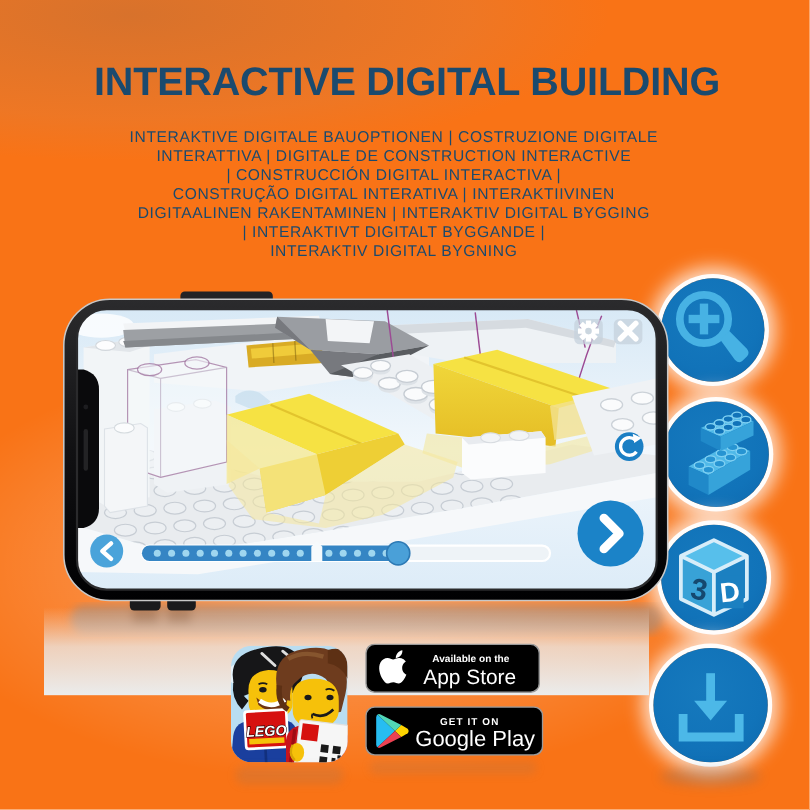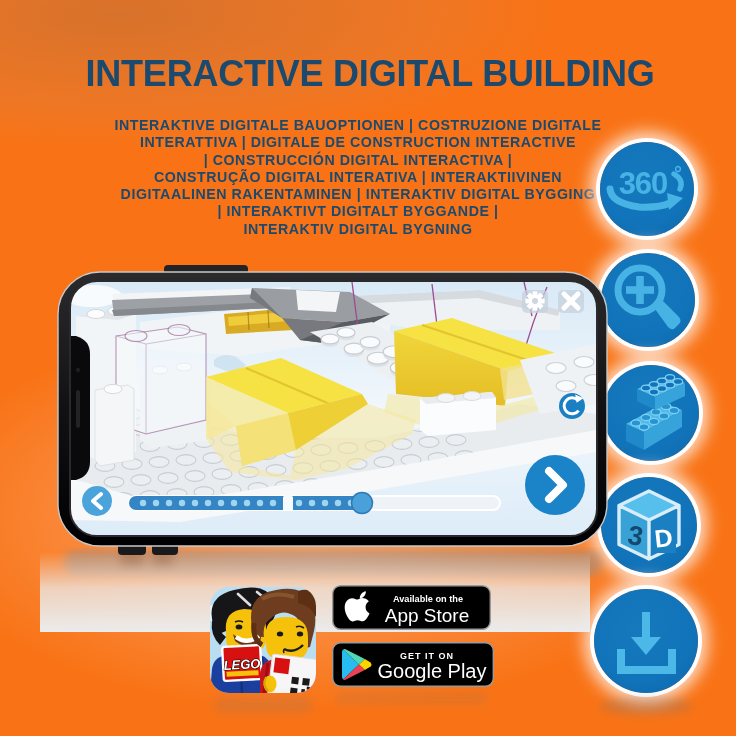--- a/index.html
+++ b/index.html
@@ -4,21 +4,21 @@
 <style>
   html,body{margin:0;padding:0;}
   body{width:736px;height:736px;overflow:hidden;font-family:"Liberation Sans",sans-serif;}
   .page{position:relative;width:736px;height:736px;background:#f97316;overflow:hidden;}
   .abs{position:absolute;}
   .circle{position:absolute;border-radius:50%;background:radial-gradient(circle at 45% 38%,#1679bd 0%,#1173b9 60%,#0e68ad 100%);
     box-shadow:0 0 0 4px rgba(255,255,255,.95),0 0 16px 10px rgba(255,255,255,.75);}
   .title{position:absolute;left:0;top:53px;width:740px;text-align:center;color:#1b4a6e;
     font-weight:bold;font-size:36px;letter-spacing:-0.2px;}
   .langs{position:absolute;left:0px;top:117px;width:716px;text-align:center;color:#1b4a6e;
-    font-weight:bold;font-size:14.2px;letter-spacing:0.55px;line-height:17.3px;}
+    font-weight:normal;font-size:14.2px;letter-spacing:0.55px;line-height:17.3px;}
 </style>
 </head>
 <body>
 <div class="page">
 
   <div class="abs" style="left:0;top:0;width:736px;height:280px;background:radial-gradient(ellipse 560px 170px at 16% 5%,rgba(110,110,112,.24),rgba(150,150,152,.11) 55%,transparent 78%);"></div>
 
   <div class="abs" style="left:0;top:240px;width:736px;height:500px;background:radial-gradient(ellipse 520px 260px at 42% 55%,rgba(255,255,255,.38),transparent 75%);"></div>
 
   <div class="title">INTERACTIVE DIGITAL BUILDING</div>
@@ -26,31 +26,20 @@
   <div class="langs">
     INTERAKTIVE DIGITALE BAUOPTIONEN | COSTRUZIONE DIGITALE<br>
     INTERATTIVA | DIGITALE DE CONSTRUCTION INTERACTIVE<br>
     | CONSTRUCCIÓN DIGITAL INTERACTIVA |<br>
     CONSTRUÇÃO DIGITAL INTERATIVA | INTERAKTIIVINEN<br>
     DIGITAALINEN RAKENTAMINEN | INTERAKTIV DIGITAL BYGGING<br>
     | INTERAKTIVT DIGITALT BYGGANDE |<br>
     INTERAKTIV DIGITAL BYGNING
   </div>
 
-  <div class="circle" style="left:600px;top:142px;width:94px;height:94px;">
-    <svg width="94" height="94" viewBox="0 0 94 94">
-
-      <text x="43" y="52" font-family="Liberation Sans,sans-serif" font-size="31" font-weight="bold" fill="#47b2e4" text-anchor="middle" letter-spacing="-1">360</text>
-      <text x="78" y="38" font-family="Liberation Sans,sans-serif" font-size="20" font-weight="bold" fill="#47b2e4" text-anchor="middle">°</text>
-
-      <path d="M 74,32 Q 84,38 80,47" fill="none" stroke="#47b2e4" stroke-width="5.4" stroke-linecap="round"></path>
-      <path d="M 10,47 Q 11,61 39,65 Q 59,66 70,61" fill="none" stroke="#47b2e4" stroke-width="7" stroke-linecap="round"></path>
-      <path d="M 67,51 L 83,56 L 69,68 Z" fill="#47b2e4"></path>
-    </svg>
-  </div>
 
   <div class="circle" style="left:601px;top:253px;width:94px;height:94px;">
     <svg width="94" height="94" viewBox="0 0 94 94">
 
       <circle cx="39" cy="37" r="22" fill="none" stroke="#47b2e4" stroke-width="7"></circle>
 
       <rect x="25" y="33.2" width="28" height="7.6" fill="#47b2e4"></rect>
       <rect x="35.2" y="23" width="7.6" height="28" fill="#47b2e4"></rect>
 
       <path d="M 54,56 L 62,48 L 78,64 Q 81,68 78,71 L 74,75 Q 71,78 67,74 Z" fill="#47b2e4"></path>

